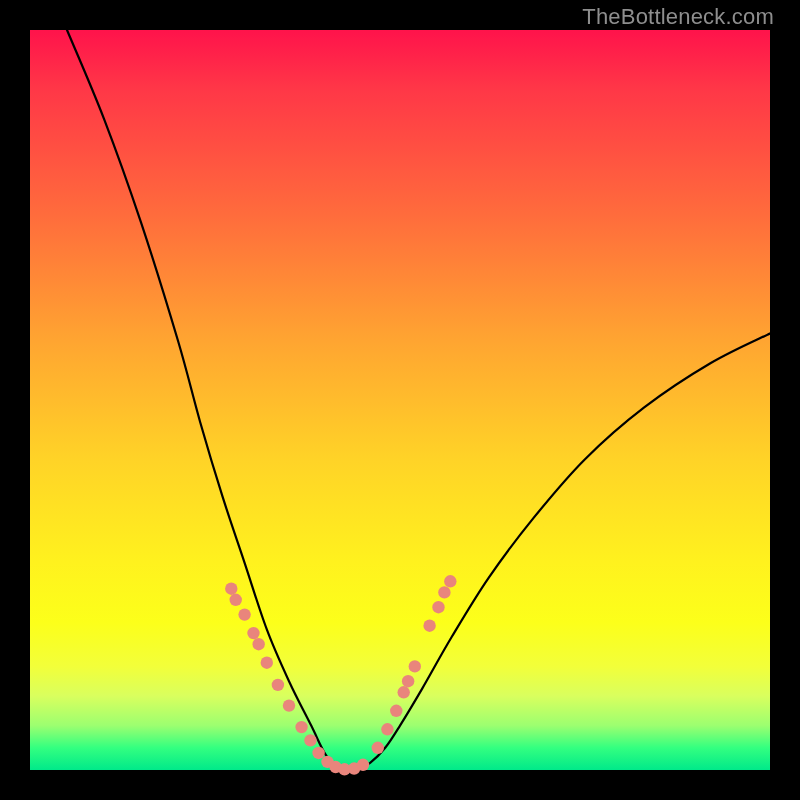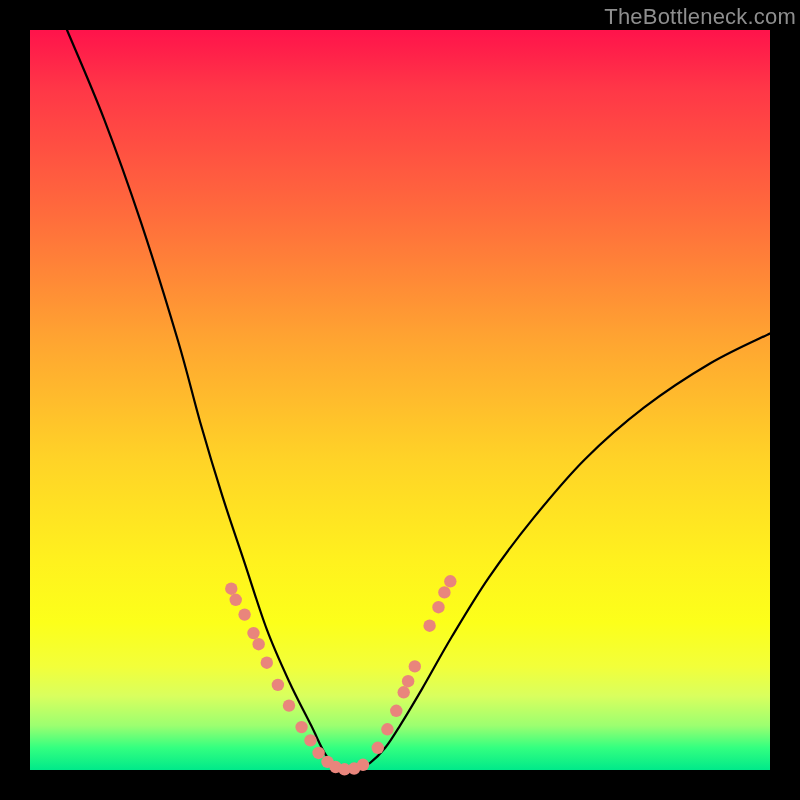--- a/index.html
+++ b/index.html
@@ -38,21 +38,21 @@
       #f2ff3a 86%,
       #d9ff5e 90%,
       #9cff70 94%,
       #33ff80 97%,
       #00e98a 100%
     );
   }
   .watermark {
     position: absolute;
     top: 4px;
-    right: 4px;
+    right: 26px;
     color: #8e8e8e;
     font-size: 22px;
     letter-spacing: 0.2px;
     user-select: none;
   }
   svg.curve {
     position: absolute;
     top: 0;
     left: 0;
     width: 740px;

